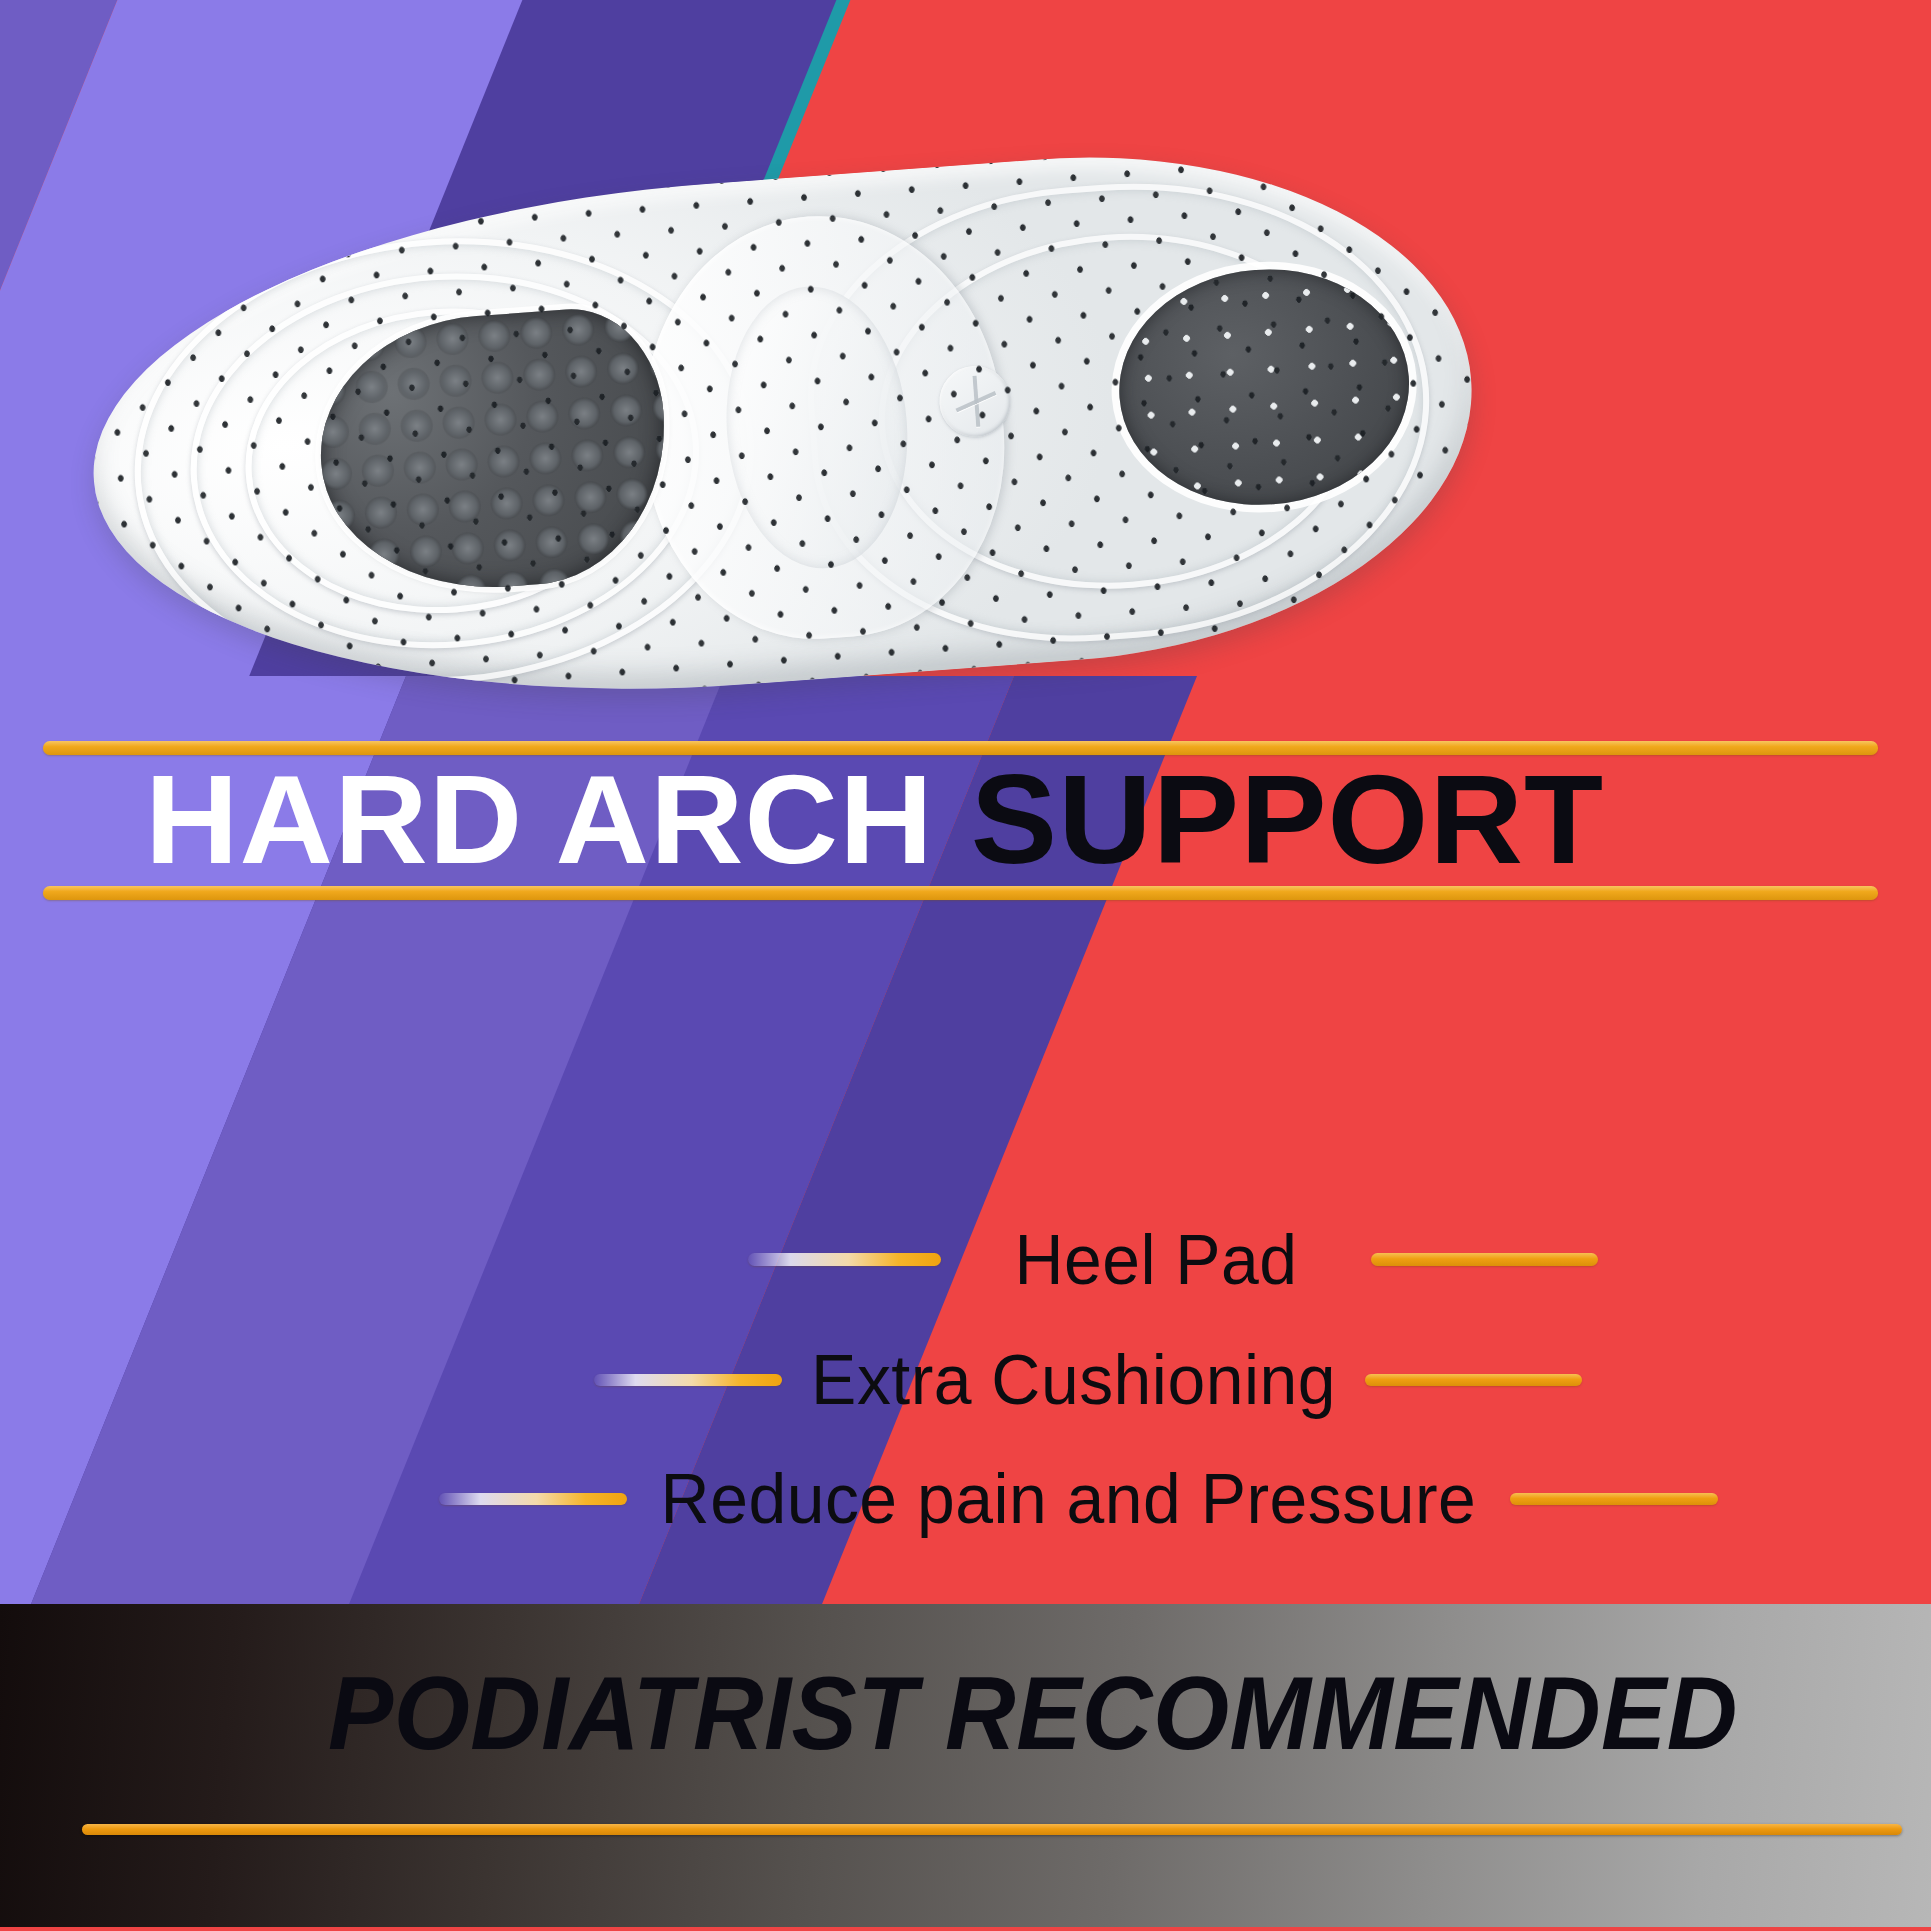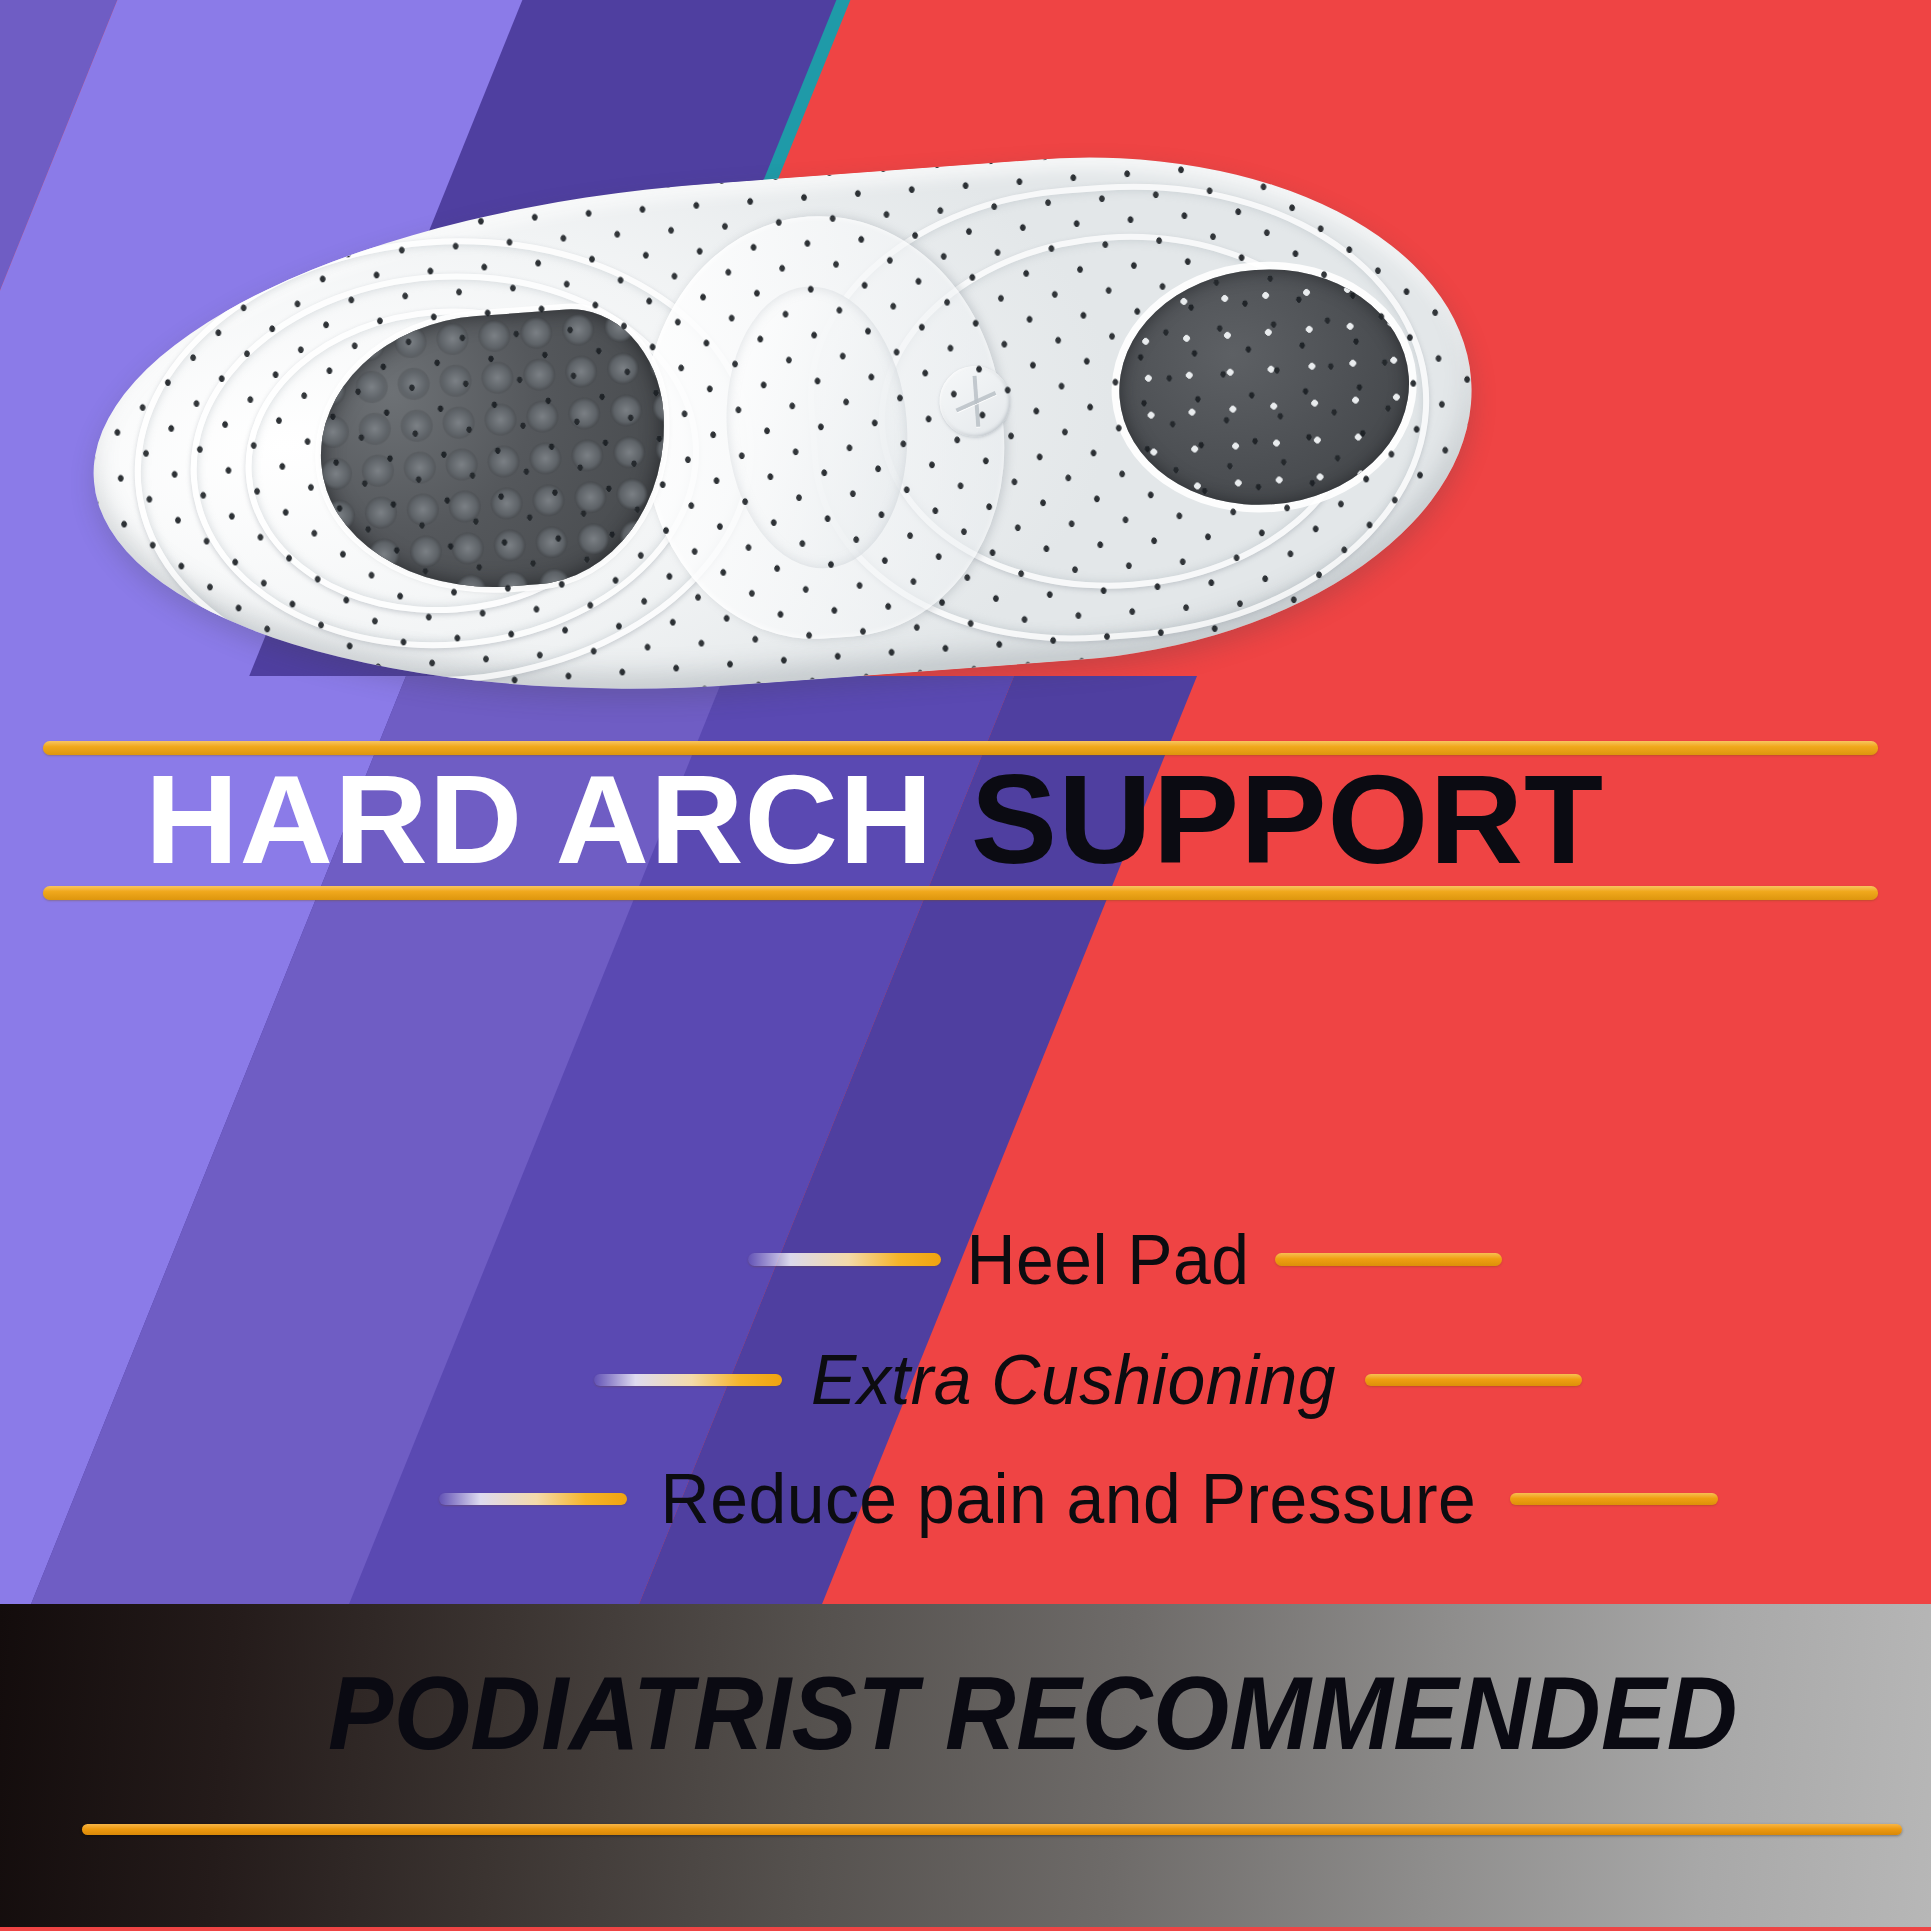--- a/index.html
+++ b/index.html
@@ -246,21 +246,21 @@
     transform: scaleX(0.97);
   }
   .feat-tail {
     height: 12.6px;
     border-radius: 6.8px;
     background: linear-gradient(180deg, #f7bf52 0%, #ef9f12 45%, #dd9009 100%);
     box-shadow: 0 1px 1.9px rgba(110,70,10,0.3);
   }
 
   #row-0 { left: 0;   top: 9.7px;  }
-  #row-1 { left: 0;   top: 130px; font-style: italic; }
+  #row-1 { left: 0;   top: 130px; }
   #row-2 { left: 0;   top: 249px; }
 
   
   #banner {
     position: absolute;
     left: 0; top: 1604px;
     width: 1931px; height: 323px;
     background: linear-gradient(95deg,
       #130c0c 0%,
       #241b1a 12%,
@@ -338,21 +338,21 @@
     </div>
   </div>
 
   <div id="headline-wrap">
     <div class="rule" id="rule-top"></div>
     <div id="headline"><span class="seg-a">HARD ARCH </span><span class="seg-b">SUPPORT</span></div>
     <div class="rule" id="rule-bottom"></div>
   </div>
 
   <div id="features">
-    <div class="feature-row" id="row-0" style="left: 748px;">
+    <div class="feature-row" id="row-0" style="left: 748px; gap: 48px;">
       <div class="feat-lead" style="width: 193px;"></div>
       <div class="feat-label">Heel Pad</div>
       <div class="feat-tail" style="width: 227px;"></div>
     </div>
     <div class="feature-row" id="row-1" style="left: 594px;">
       <div class="feat-lead" style="width: 188px;"></div>
       <div class="feat-label">Extra Cushioning</div>
       <div class="feat-tail" style="width: 217px;"></div>
     </div>
     <div class="feature-row" id="row-2" style="left: 439px;">

